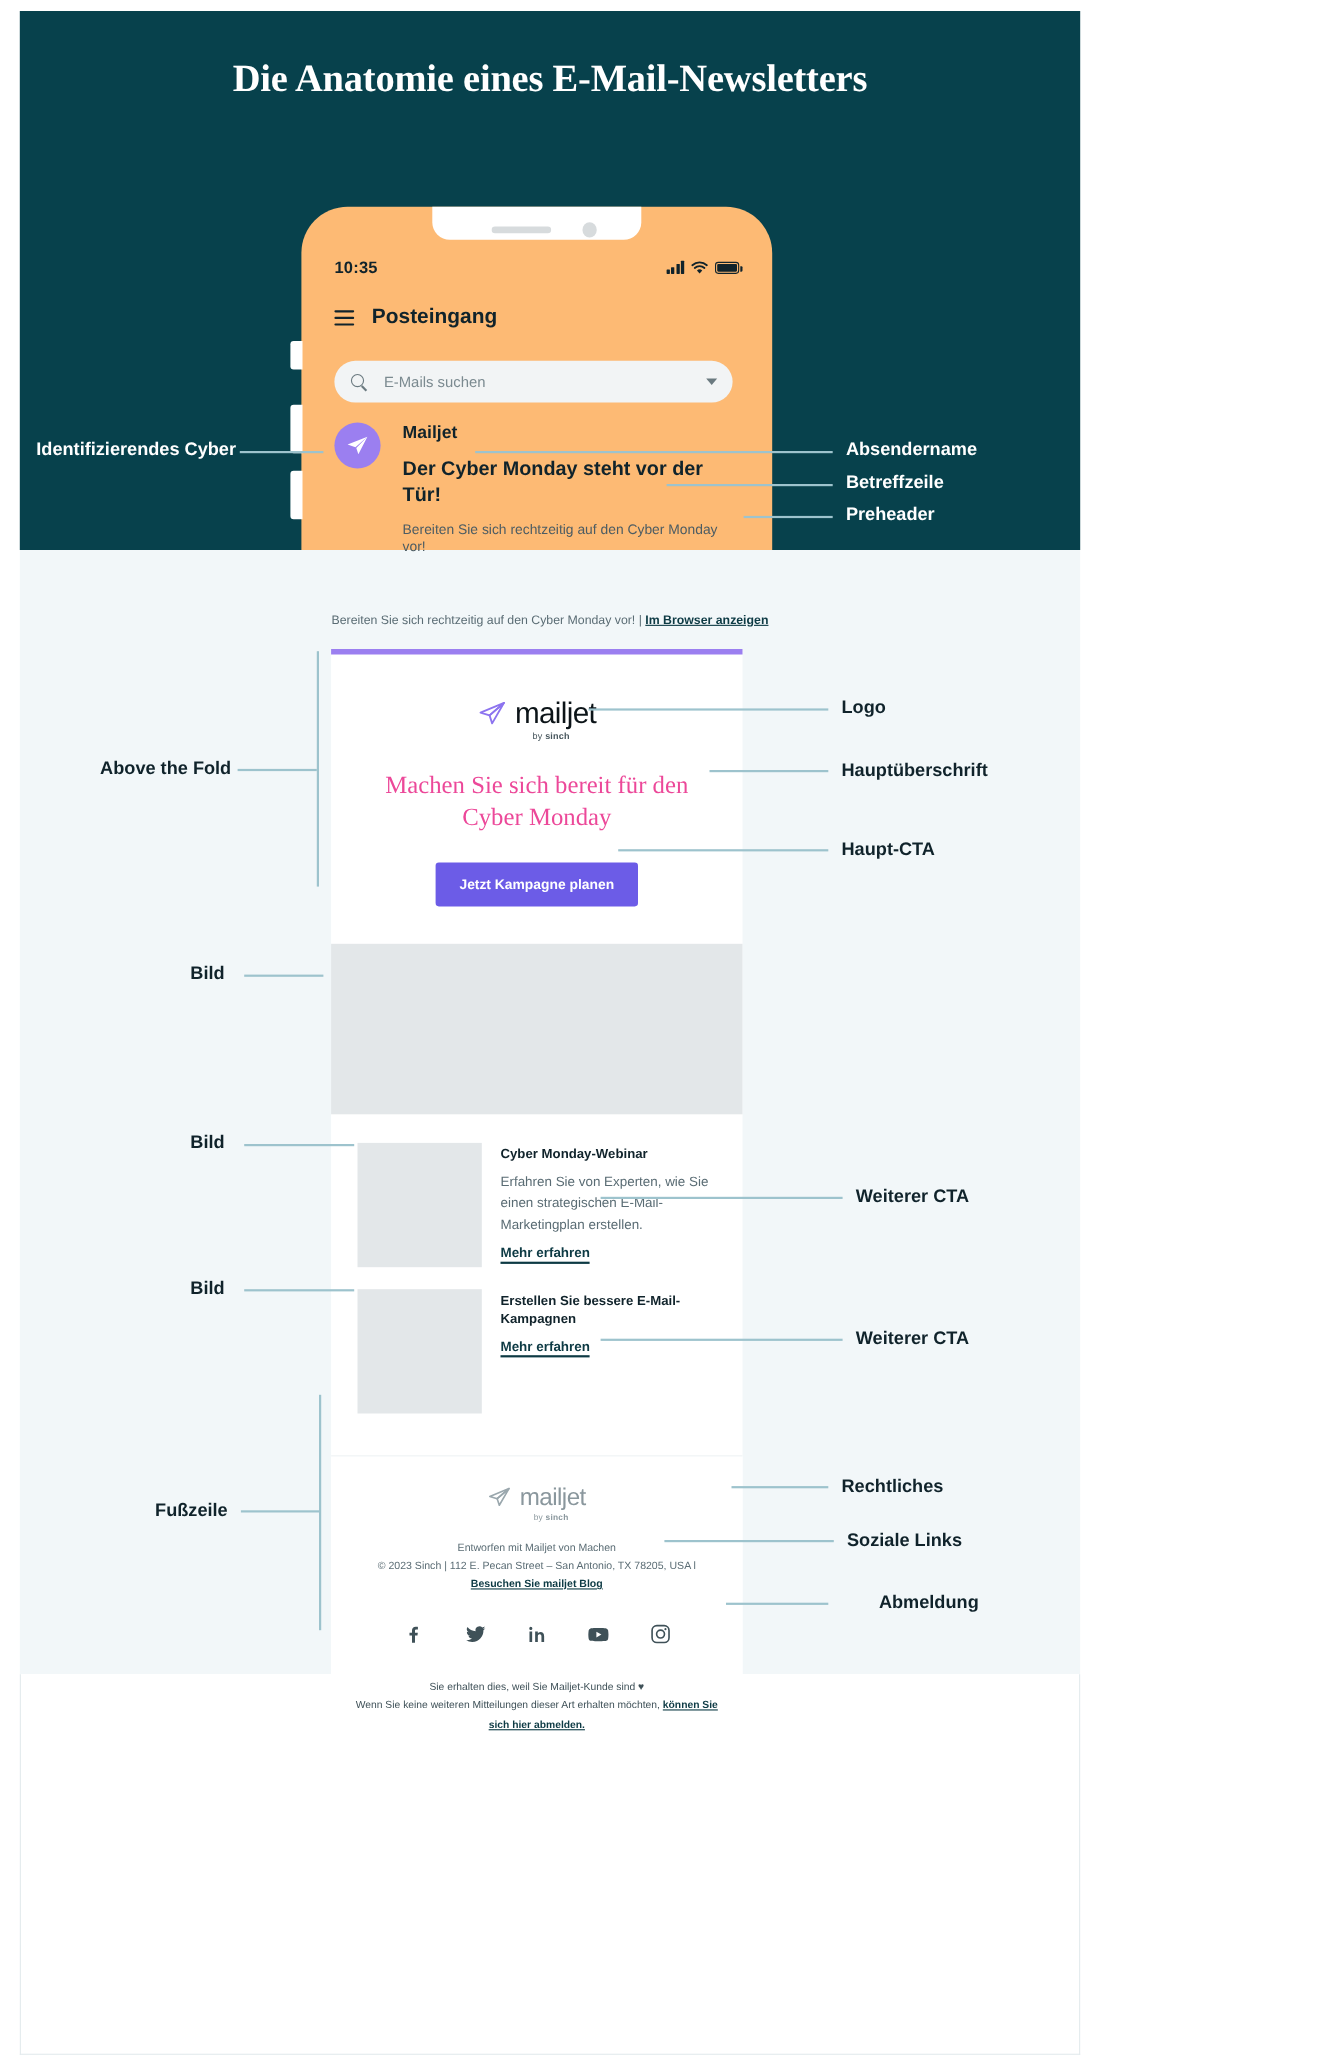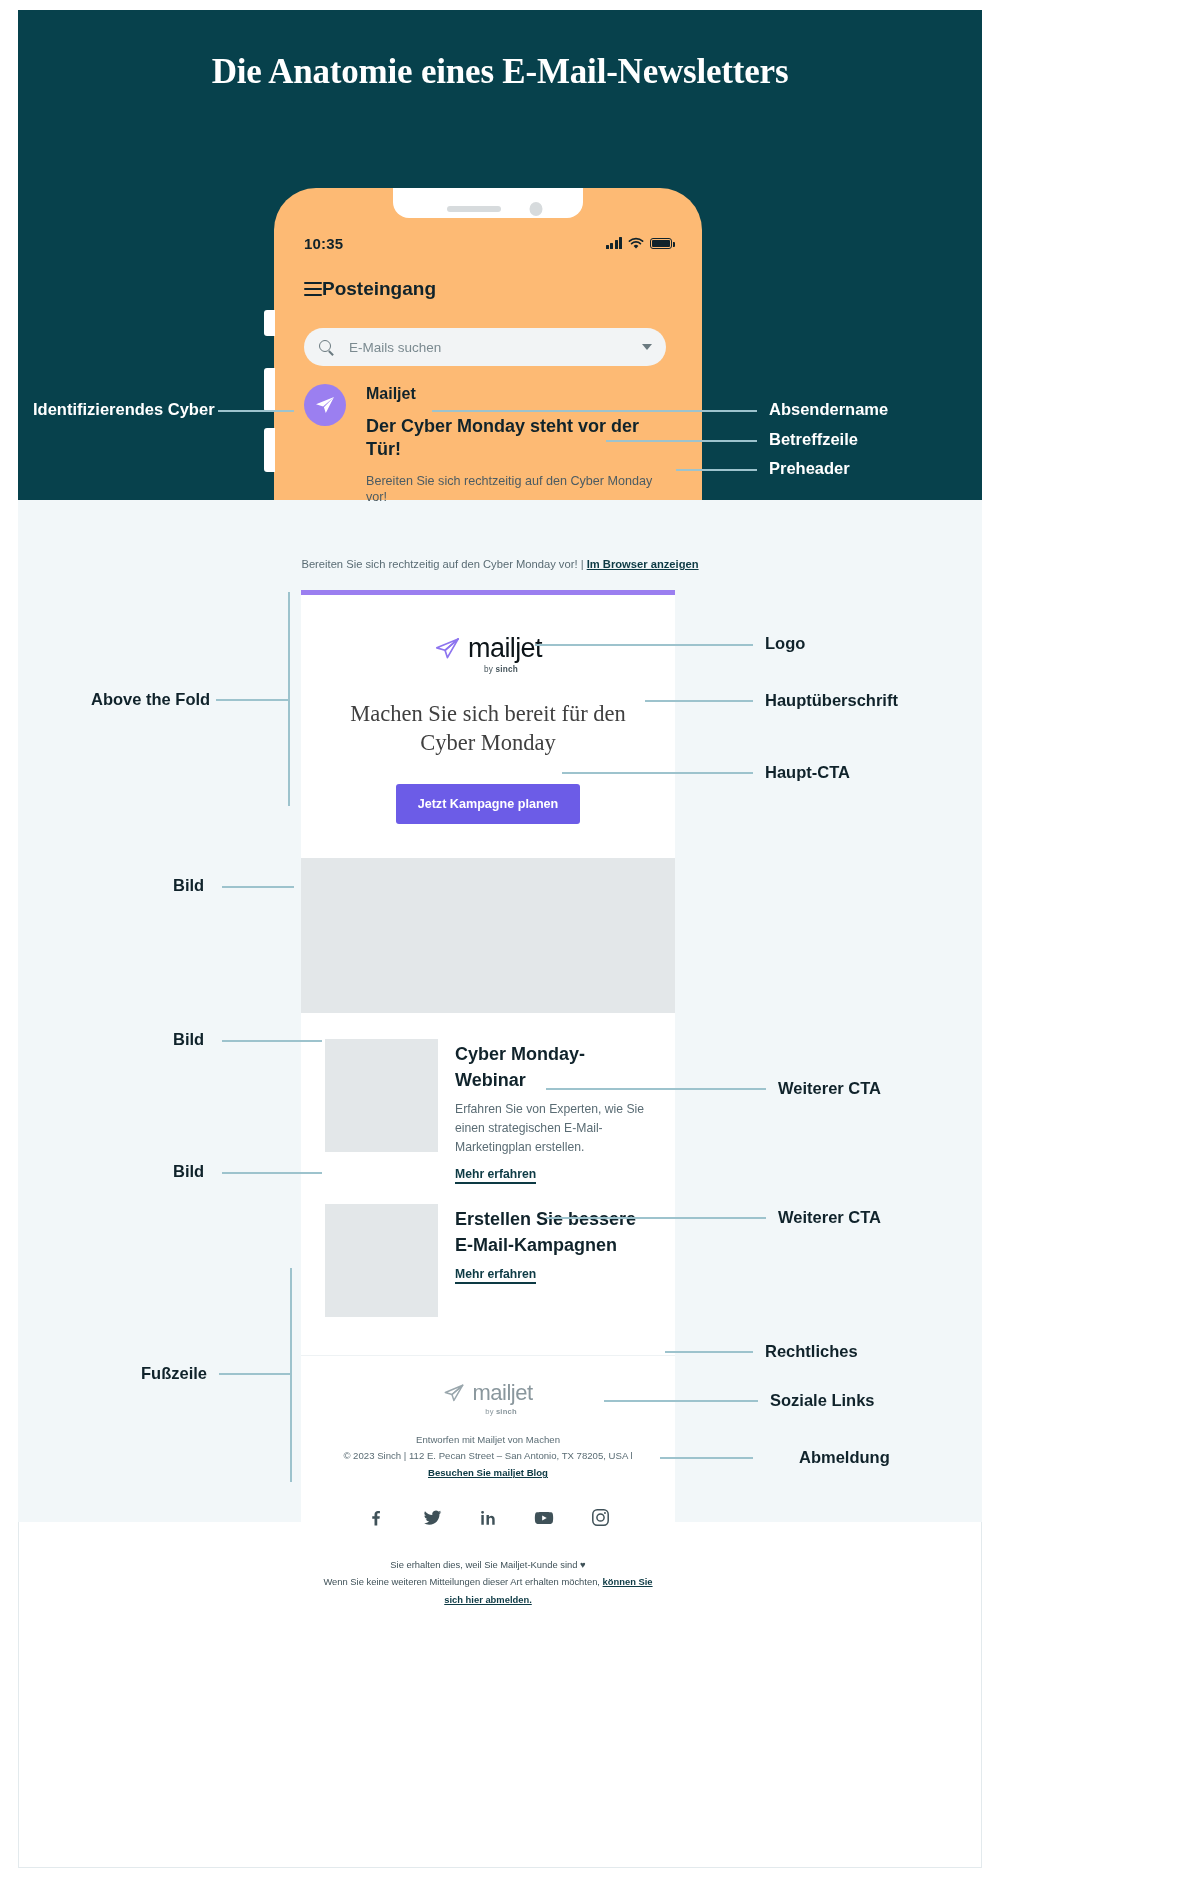--- a/index.html
+++ b/index.html
@@ -123,21 +123,21 @@
     border-radius: 3px; position: relative; padding: 1px;
   }
   .batt::after {
     content:""; position:absolute; right:-4px; top:3px;
     width:2px; height:5px; background:#10232b; border-radius:0 1px 1px 0;
   }
   .batt span { display:block; width:100%; height:100%; background:#10232b; border-radius:1px; }
 
   .inbox-head {
     position: absolute; left: 30px; top: 90px;
-    display: flex; align-items: center; gap: 0;
+    display: flex; align-items: center; gap: 16px;
   }
   .hamburger { display:flex; flex-direction:column; gap:3.5px; }
   .hamburger i { width: 18px; height: 2.6px; background:#10232b; border-radius:1px; display:block; }
   .inbox-title { font-size: 19px; font-weight: bold; color:#10232b; }
 
   .search-box {
     position: absolute; left: 30px; top: 140px;
     width: 362px; height: 38px;
     background: #f2f4f5; border-radius: 19px;
     display: flex; align-items: center; padding: 0 14px;
@@ -214,21 +214,21 @@
     display: flex; flex-direction: column; align-items: center; gap: 1px;
   }
   .mj-wordmark { display:flex; align-items:center; gap:7px; }
   .mj-wordmark .wm { font-size: 27px; color:#0c1418; letter-spacing:-0.6px; font-weight:400;}
   .mj-bysinch { font-size: 8.2px; color:#45545b; margin-left: 26px; letter-spacing:0.2px;}
   .mj-bysinch b { font-weight: bold; }
 
   .email-headline {
     font-family: "Liberation Serif", serif;
     font-size: 22.5px;
-    color: #404040;
+    color: #ec4899;
     text-align: center;
     line-height: 1.28;
     padding: 0 28px 0 28px;
   }
   .cta-wrap { text-align:center; padding: 26px 0 34px 0; }
   .cta-btn {
     display: inline-block;
     background: #6c5ce7;
     color: #ffffff;
     font-size: 12.6px;
@@ -237,21 +237,21 @@
     border: none;
     border-radius: 3px;
     cursor: pointer;
   }
   .hero-img { width: 100%; height: 155px; background: #e3e7e9; }
 
   .cards { padding: 26px 24px 18px 24px; }
   .card { display: flex; gap: 17px; margin-bottom: 20px; }
   .card-thumb { width: 113px; height: 113px; background:#e3e7e9; flex:0 0 auto; }
   .card-body { flex: 1; padding-top: 2px; }
-  .card-title { font-size: 18px; font-weight: bold; color:#10232b; line-height:1.45; }
+  .card-title { font-size: 12px; font-weight: bold; color:#10232b; line-height:1.45; }
   .card-text { font-size: 12.2px; color:#5a6c74; line-height:1.58; margin-top: 7px; }
   .card-link {
     display:inline-block; margin-top: 9px;
     font-size: 12.2px; font-weight: bold; color:#0d3a44;
     border-bottom: 2px solid #0d3a44; padding-bottom:1px; cursor:pointer;
   }
 
   .email-footer {
     background: #ffffff;
     padding: 24px 20px 34px 20px;

